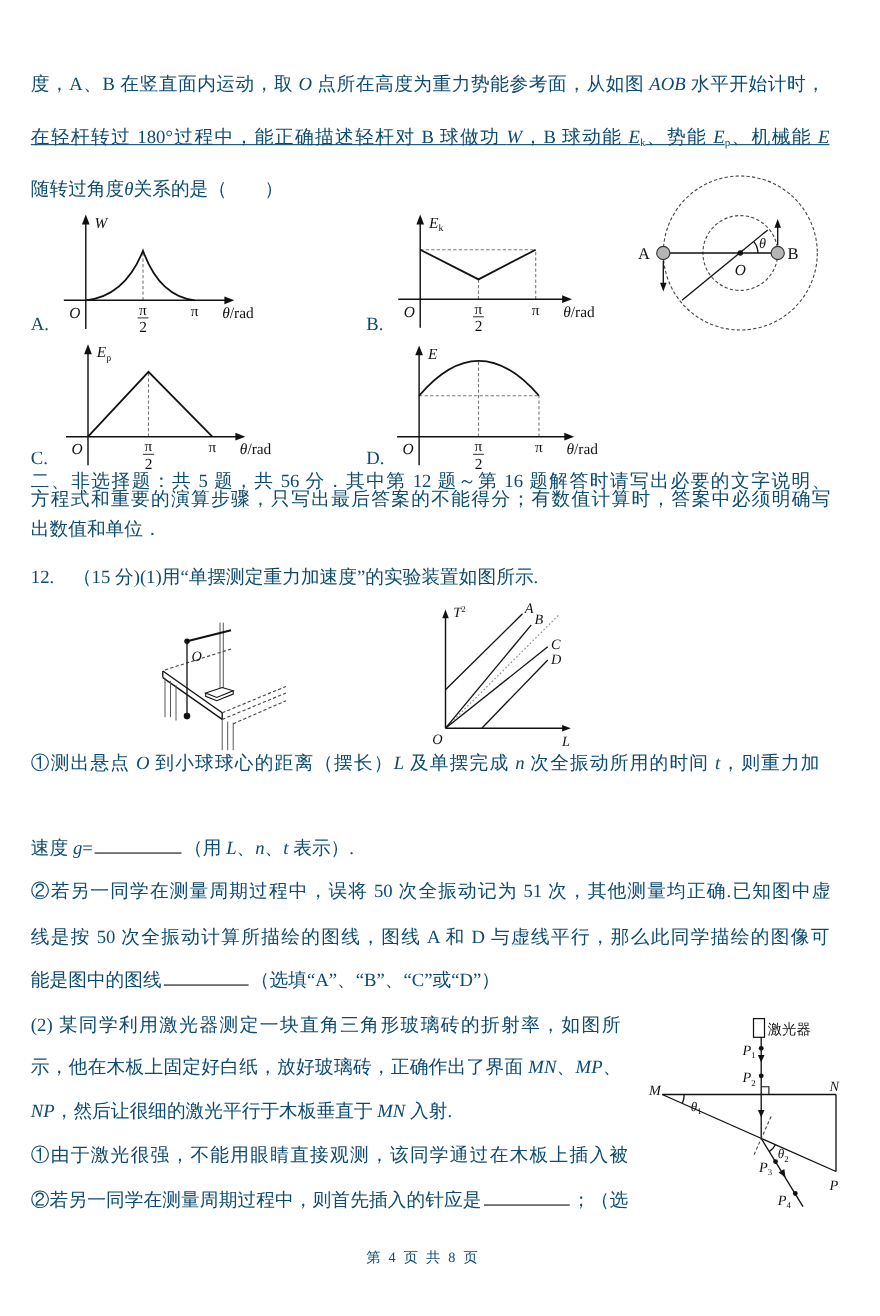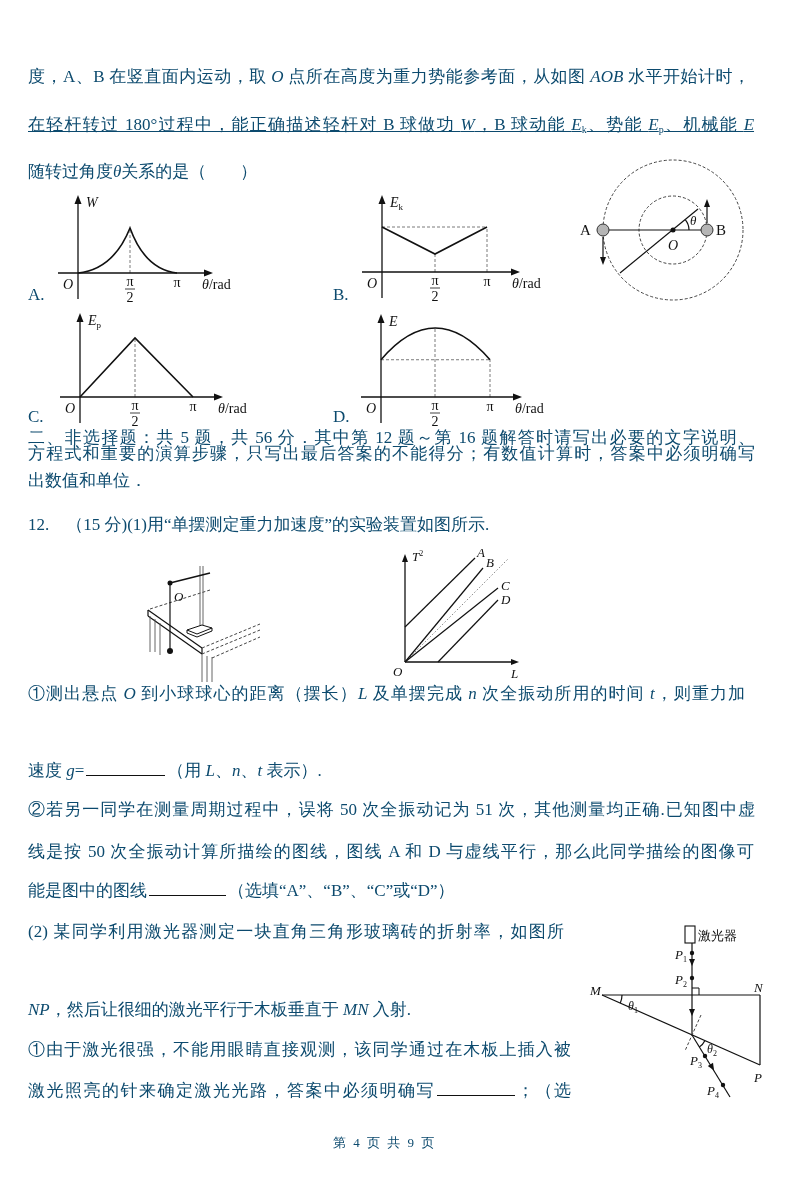--- a/index.html
+++ b/index.html
@@ -185,23 +185,24 @@
 
   <div class="line just w-full" style="top:684px;width:717px;"><span>①测出悬点 </span><span class="it">O</span><span> 到小球球心的距离（摆长）</span><span class="it">L</span><span> 及单摆完成 </span><span class="it">n</span><span> 次全振动所用的时间 </span><span class="it">t</span><span>，则重力加</span></div>
 
   <div class="line" style="top:760px;"><span>速度 </span><span class="it">g</span><span>=</span><span class="blank" style="width:79px;"></span><span>（用 </span><span class="it">L</span><span>、</span><span class="it">n</span><span>、</span><span class="it">t</span><span> 表示）.</span></div>
 
   <div class="line just w-full" style="top:800px;width:727px;">②若另一同学在测量周期过程中，误将 50 次全振动记为 51 次，其他测量均正确.已知图中虚</div>
   <div class="line just w-full" style="top:842px;width:726px;">线是按 50 次全振动计算所描绘的图线，图线 A 和 D 与虚线平行，那么此同学描绘的图像可</div>
   <div class="line" style="top:880px;"><span>能是图中的图线</span><span class="blank" style="width:77px;"></span><span>（选填“A”、“B”、“C”或“D”）</span></div>
 
   <div class="line just w-narrow" style="top:922px;width:536px;">(2) 某同学利用激光器测定一块直角三角形玻璃砖的折射率，如图所</div>
+  <div class="line just w-narrow" style="top:960px;width:537px;"><span>示，他在木板上固定好白纸，放好玻璃砖，正确作出了界面 </span><span class="it">MN</span><span>、</span><span class="it">MP</span><span>、</span></div>
   <div class="line" style="top:1000px;"><span class="it">NP</span><span>，然后让很细的激光平行于木板垂直于 </span><span class="it">MN</span><span> 入射.</span></div>
   <div class="line just w-narrow" style="top:1040px;width:543px;">①由于激光很强，不能用眼睛直接观测，该同学通过在木板上插入被</div>
-  <div class="line just w-narrow" style="top:1080px;width:543px;"><span>激光照亮的针来确定激光光路，答案中必须明确写</span><span class="blank" style="width:78px;"></span><span>；（选</span></div>
+  <div class="line just w-narrow" style="top:1080px;width:543px;"><span>②若另一同学在测量周期过程中，则首先插入的针应是</span><span class="blank" style="width:78px;"></span><span>；（选</span></div>
 
   <svg style="left:590px;top:915px;" width="190" height="195">
     <rect x="95" y="11" width="10" height="17" fill="#fff" stroke="#111" stroke-width="1.1"></rect>
     <text x="108" y="25" font-size="13">激光器</text>
     <line x1="102" y1="28" x2="102" y2="120" class="ink"></line>
     <circle cx="102" cy="38" r="2.2" fill="#111"></circle>
     <polygon points="102,51 99,44 105,44" fill="#111"></polygon>
     <circle cx="102" cy="63" r="2.2" fill="#111"></circle>
     <text x="85" y="44" font-size="13"><tspan font-style="italic">P</tspan><tspan font-size="8" dy="3">1</tspan></text>
     <text x="85" y="69" font-size="13"><tspan font-style="italic">P</tspan><tspan font-size="8" dy="3">2</tspan></text>
@@ -219,14 +220,14 @@
     <circle cx="133" cy="170" r="2.2" fill="#111"></circle>
     <text x="0" y="80" font-size="13" font-style="italic">M</text>
     <text x="164" y="77" font-size="13" font-style="italic">N</text>
     <text x="164" y="167" font-size="13" font-style="italic">P</text>
     <text x="38" y="95" font-size="12"><tspan font-style="italic">θ</tspan><tspan font-size="8" dy="3">1</tspan></text>
     <text x="117" y="138" font-size="12"><tspan font-style="italic">θ</tspan><tspan font-size="8" dy="3">2</tspan></text>
     <text x="100" y="150" font-size="13"><tspan font-style="italic">P</tspan><tspan font-size="8" dy="3">3</tspan></text>
     <text x="117" y="180" font-size="13"><tspan font-style="italic">P</tspan><tspan font-size="8" dy="3">4</tspan></text>
   </svg>
 
-  <div class="footer">第 4 页 共 9 页</div>
+  <div class="footer">第 4 页 共 8 页</div>
 </div>
 
 </body></html>

